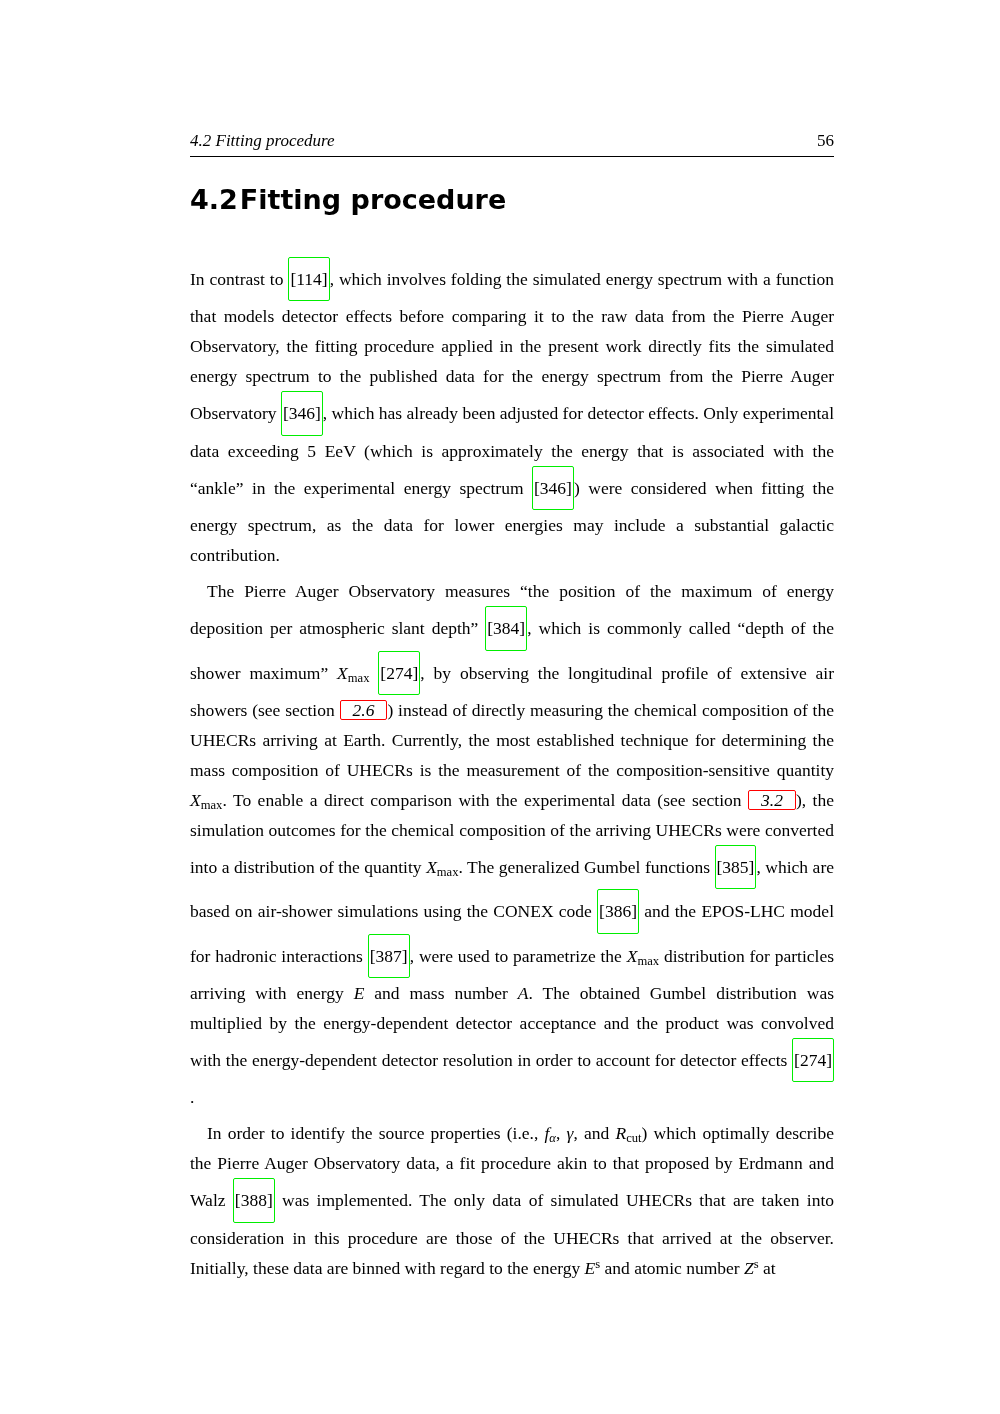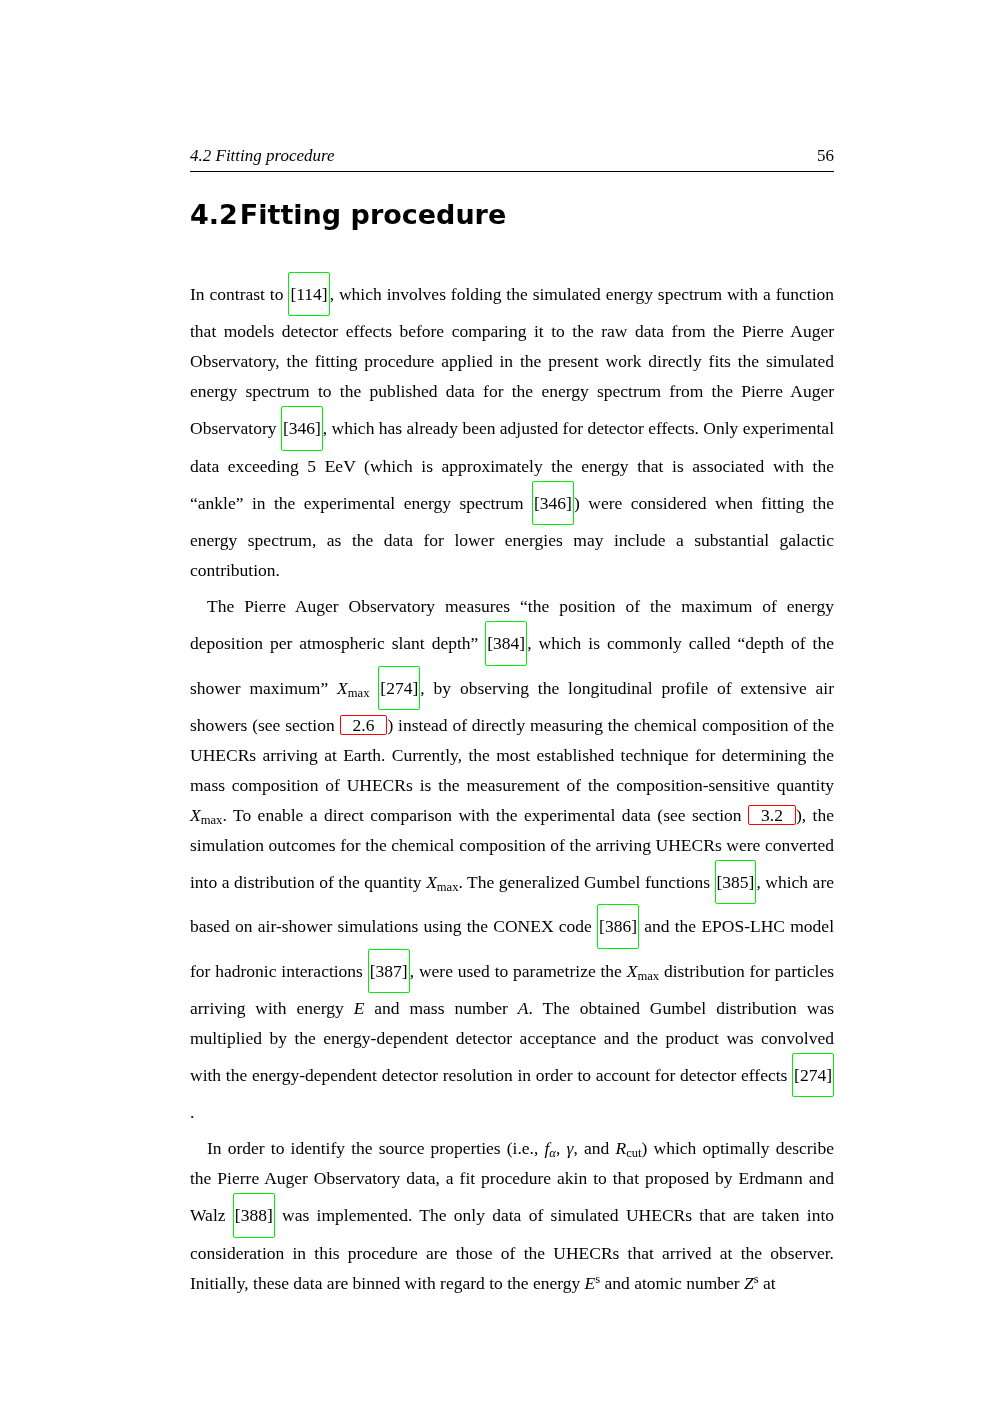--- a/index.html
+++ b/index.html
@@ -12,21 +12,21 @@
     width: 1000px;
     height: 1414px;
     background: #ffffff;
     overflow: hidden;
     font-family: "Liberation Serif", "DejaVu Serif", serif;
     color: #000000;
   }
   .content {
     position: absolute;
     left: 190px;
-    top: 146px;
+    top: 131px;
     width: 644px;
   }
   .running-head {
     display: flex;
     justify-content: space-between;
     align-items: baseline;
     font-style: italic;
     font-size: 17px;
     line-height: 20px;
     color: #000000;
@@ -96,20 +96,21 @@
     line-height: 1.05;
     text-indent: 0;
   }
   .ref {
     display: inline-block;
     border: 1.5px solid var(--ref-color, #ff0000);
     border-radius: 2px;
     padding: 0 12px;
     line-height: 1.05;
     text-indent: 0;
+    font-style: italic;
   }
 </style>
 </head>
 <body>
 
 <div class="page" style="color: rgb(0, 0, 0);">
   <div class="content">
 
     <div class="running-head">
       <span class="rh-title">4.2 Fitting procedure</span>

